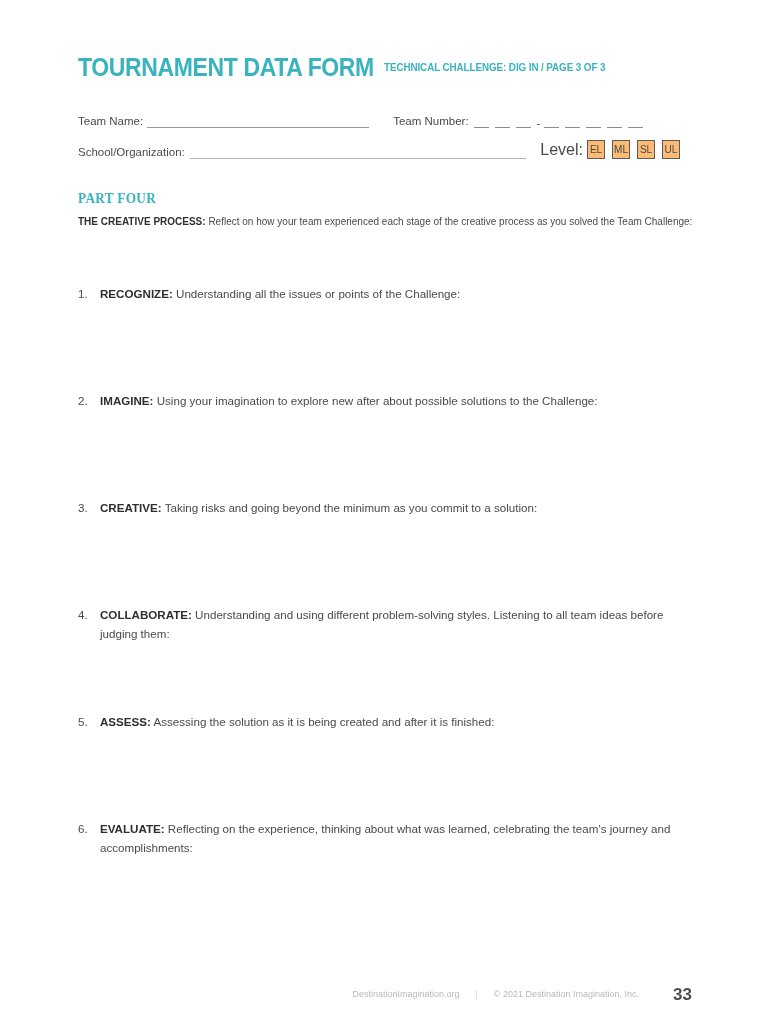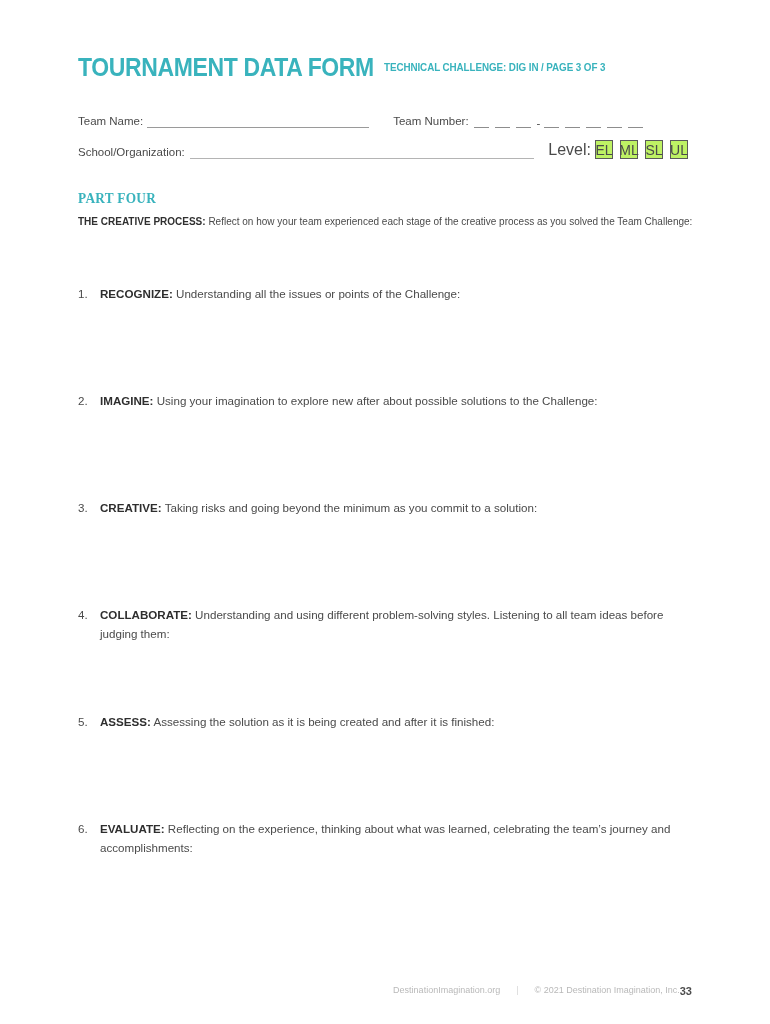--- a/index.html
+++ b/index.html
@@ -119,26 +119,26 @@
     white-space: nowrap;
   }
   .level-box {
     width: 18px;
     height: 19px;
     border: 1.6px solid #5a5a5a;
     margin-right: 7px;
     display: flex;
     align-items: center;
     justify-content: center;
-    font-size: 14px;
-    color: #4a4a4a;
-    background: #bef264;
+    font-size: 10px;
+    color: #4a4a4a;
+    background: #fdba74;
     box-sizing: border-box;
   }
-  .level-box:last-child { margin-right: 4px; }
+  .level-box:last-child { margin-right: 12px; }
 
   
   .part-heading {
     position: absolute;
     left: 78px;
     top: 191px;
     font-family: "Liberation Serif", serif;
     font-size: 14px;
     font-weight: bold;
     color: #39b3bd;
@@ -189,21 +189,22 @@
     display: flex;
     align-items: center;
     justify-content: flex-end;
     font-size: 9px;
     color: #b9b9b9;
   }
   .footer-site { white-space: nowrap; text-align: center; }
   .footer-sep { margin: 0 16px; color: #d6d6d6; }
   .footer-copy { white-space: nowrap; }
   .page-number {
-    font-size: 11px;
+    margin-left: 34px;
+    font-size: 17px;
     font-weight: bold;
     color: #4d4d4d;
     position: relative;
     top: 1px;
   }
 </style>
 </head>
 <body>
 
 <div class="page">

